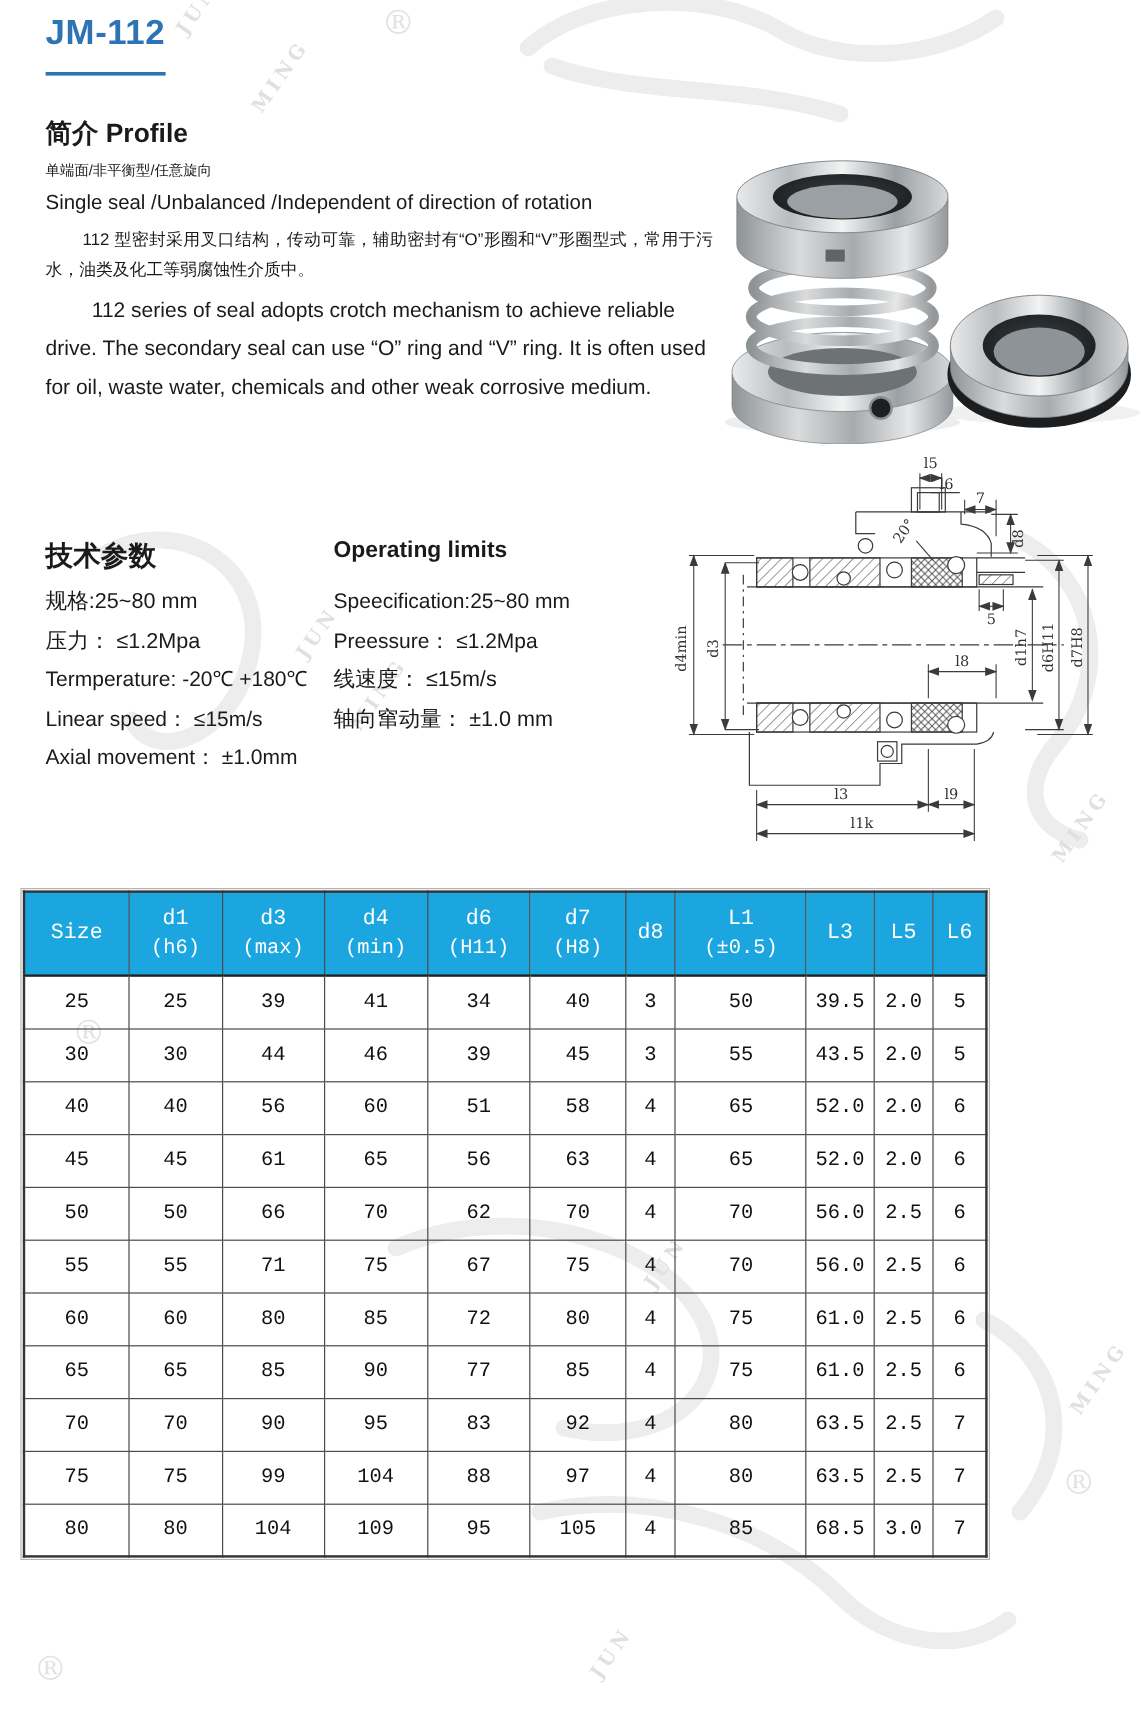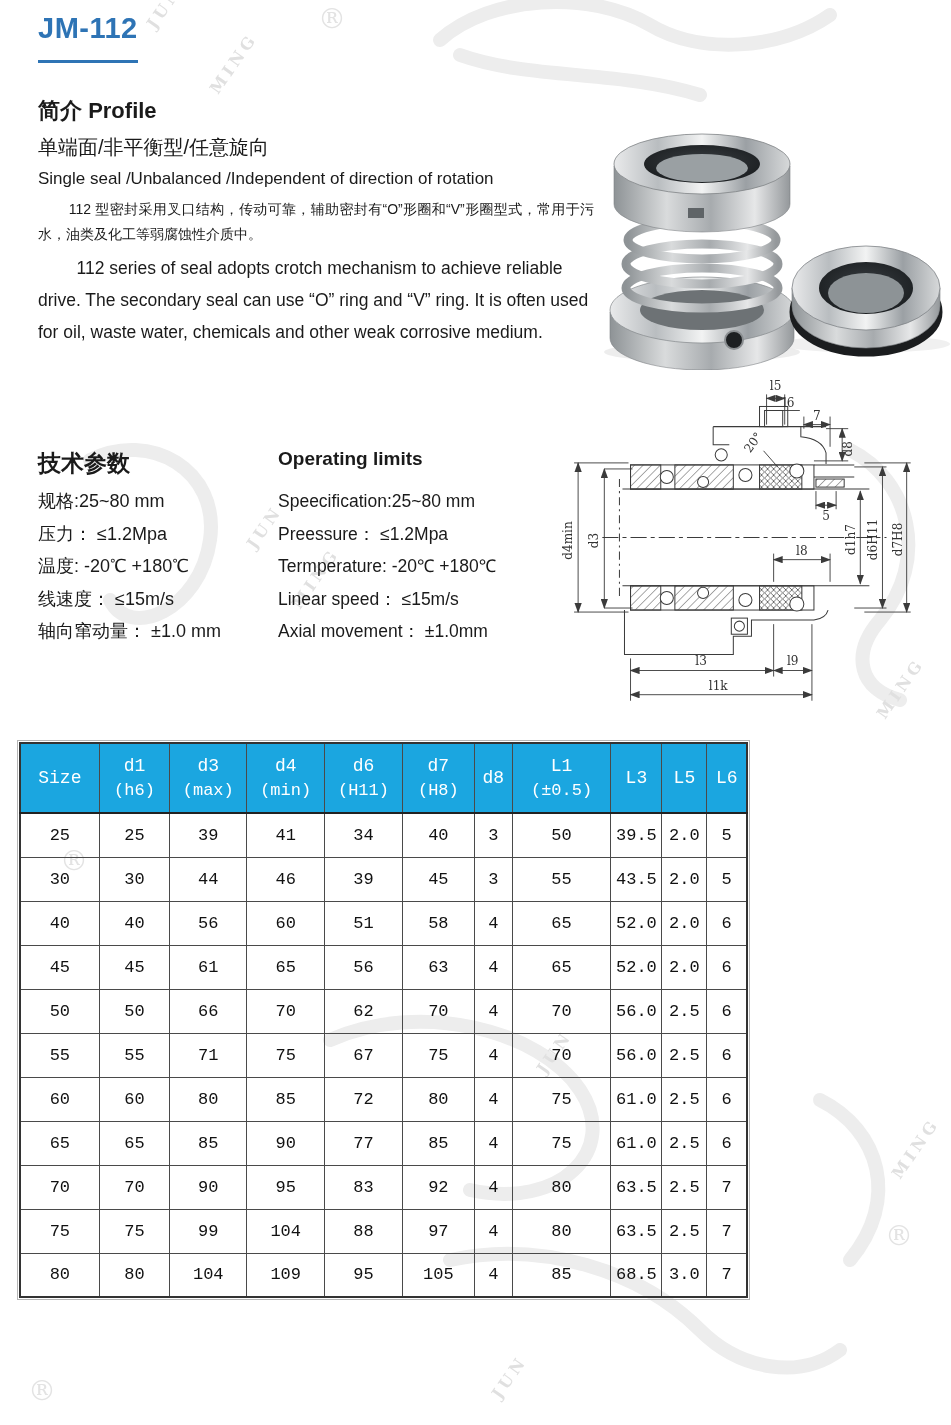--- a/index.html
+++ b/index.html
@@ -6,37 +6,37 @@
   .page{position:relative;width:951px;height:1425px;background:#ffffff;overflow:hidden;
         font-family:"Liberation Sans",sans-serif;color:#1a1a1a;}
   .wm{position:absolute;inset:0;z-index:0;pointer-events:none;}
   .content{position:absolute;inset:0;z-index:1;}
 
   .title{position:absolute;left:38px;top:12px;font-size:29px;font-weight:700;
          color:#2e74b5;border-bottom:3px solid #2e74b5;padding-bottom:15px;letter-spacing:.5px;}
 
   .profile{position:absolute;left:38px;top:96px;width:556px;}
   .profile h2{margin:0 0 8px 0;font-size:22px;font-weight:700;}
-  .sub-zh{font-size:20px;margin:2px 0 8px 0;}
+  .sub-zh{font-size:12px;margin:2px 0 8px 0;}
   .sub-en{font-size:17px;margin:0 0 8px 0;}
   .para-zh{font-size:14px;line-height:1.78;text-indent:2.2em;margin:2px 0 6px 0;text-align:justify;}
   .para-en{font-size:17.5px;line-height:1.82;text-indent:2.2em;margin:0;}
 
   .photo{position:absolute;left:584px;top:112px;width:367px;height:258px;}
 
   .specs{position:absolute;left:38px;top:448px;width:570px;}
   .specs-grid{display:grid;grid-template-columns:240px 1fr;column-gap:0;}
   .specs-grid .hz{font-size:23px;font-weight:700;padding-bottom:6px;}
   .specs-grid .he{font-size:19px;font-weight:700;padding-bottom:6px;}
   .specs-grid .rz{font-size:18px;line-height:32.5px;white-space:nowrap;}
   .specs-grid .re{font-size:17.5px;line-height:32.5px;white-space:nowrap;}
 
   .drawing{position:absolute;left:562px;top:366px;width:389px;height:348px;}
 
-  .tbl-wrap{position:absolute;left:19px;top:742px;width:729px;}
+  .tbl-wrap{position:absolute;left:19px;top:742px;width:804px;}
   table.size-table{width:100%;border-collapse:collapse;table-layout:fixed;
      font-family:"Liberation Mono","DejaVu Sans Mono",monospace;}
   table.size-table th,table.size-table td{border:1px solid #4a4a4a;text-align:center;padding:0;}
   table.size-table{border:2px solid #333;outline:1px solid #b5b5b5;outline-offset:1px;}
   table.size-table thead tr{height:70px;}
   table.size-table thead th{background:#1ba6e0;color:#ffffff;font-weight:400;vertical-align:middle;border-bottom:2px solid #222;}
   table.size-table tbody tr{height:44px;}
   table.size-table tbody td{font-size:17px;color:#111;background:transparent;}
   .h1{display:block;font-size:18px;line-height:1.45;}
   .h2{display:block;font-size:17px;line-height:1.45;}
@@ -143,21 +143,20 @@
 
     <div class="specs">
       <div class="specs-grid">
         <div class="hz">技术参数</div>
         <div class="he">Operating limits</div>
 
         <div class="rz">规格:25~80 mm</div>
         <div class="re">Speecification:25~80 mm</div>
         <div class="rz">压力： ≤1.2Mpa</div>
         <div class="re">Preessure： ≤1.2Mpa</div>
-        <div class="rz">温度: -20℃ +180℃</div>
         <div class="re">Termperature: -20℃ +180℃</div>
         <div class="rz">线速度： ≤15m/s</div>
         <div class="re">Linear speed： ≤15m/s</div>
         <div class="rz">轴向窜动量： ±1.0 mm</div>
         <div class="re">Axial movement： ±1.0mm</div>
       </div>
     </div>
 
     <svg class="drawing" viewBox="0 0 386 345" aria-hidden="true">
       <defs>

